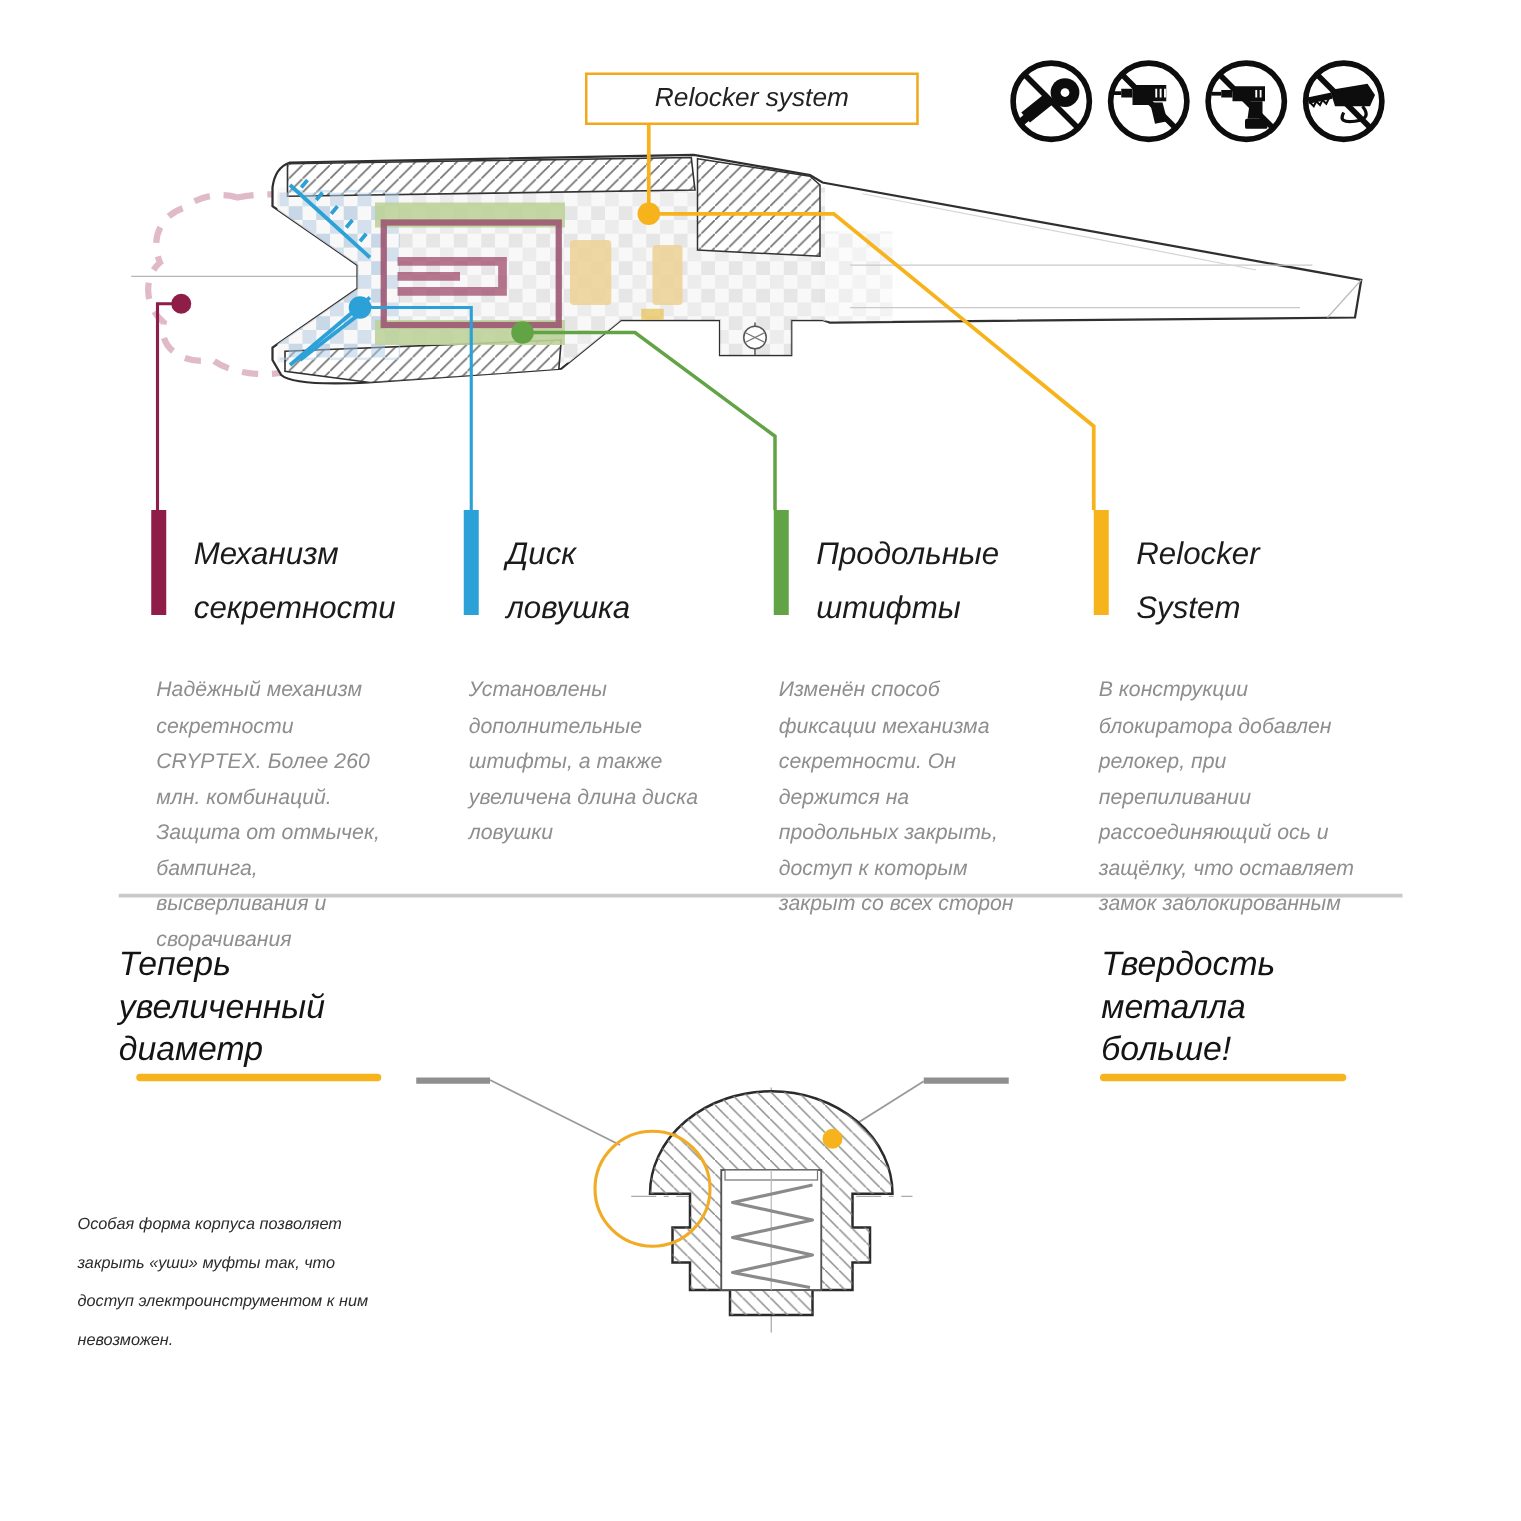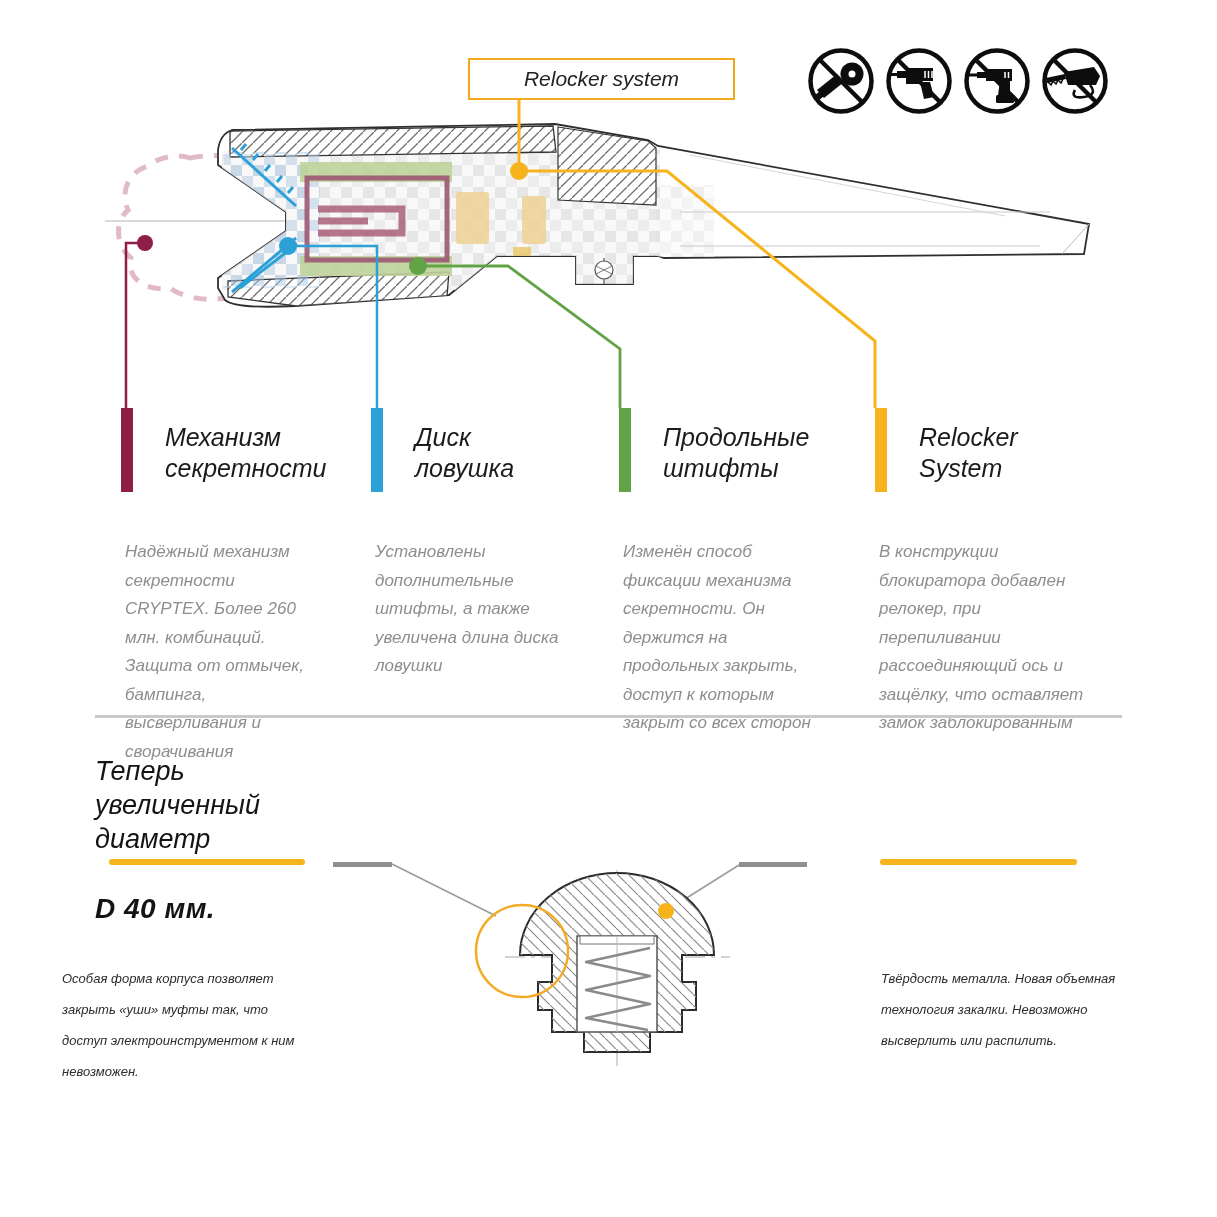--- a/index.html
+++ b/index.html
@@ -16,21 +16,21 @@
   .icons-row{left:806px;top:46px;display:flex;gap:8px;}
   .icons-row svg{display:block;}
 
   
   .feature-col{top:408px;}
   .fbar{position:absolute;left:0;top:0;width:12px;height:84px;}
   .bar-maroon{background:#8E1D47;}
   .bar-blue{background:#2BA1D8;}
   .bar-green{background:#62A346;}
   .bar-yellow{background:#F6B31B;}
-  .ftitle{position:absolute;left:44px;top:14px;width:190px;font-size:25px;line-height:31px;color:#1b1b1b;}
+  .ftitle{position:absolute;left:34px;top:14px;width:190px;font-size:25px;line-height:43px;color:#1b1b1b;}
   .fdesc{position:absolute;left:4px;top:98px;font-size:17px;line-height:28.5px;color:#8e8e8e;margin-top:32px;}
 
   
   .divider{left:95px;top:715px;width:1027px;height:3px;background:#c9c9c9;}
 
   
   .b-title{font-size:27px;line-height:34px;color:#141414;}
   .b-underline{height:6px;background:#F6B31B;border-radius:3px;}
   .b-value{font-size:28px;font-weight:bold;color:#141414;letter-spacing:.5px;}
   .b-desc{font-size:13px;line-height:31px;color:#2c2c2c;}
@@ -193,25 +193,26 @@
 System</div>
     <div class="fdesc" style="width:205px;">В конструкции блокиратора добавлен релокер, при перепиливании рассоединяющий ось и защёлку, что оставляет замок заблокированным</div>
   </div>
 
   <div class="abs divider"></div>
 
   <div class="abs b-title pre right-al" style="left:95px;top:754px;width:215px;">Теперь
 увеличенный
 диаметр</div>
   <div class="abs b-underline" style="left:109px;top:859px;width:196px;"></div>
-  <div class="abs b-value right-al" style="left:95px;top:893px;width:215px;">D 40 мм.</div>
   <div class="abs b-desc right-al" style="left:62px;top:963px;width:248px;">Особая форма корпуса позволяет закрыть «уши» муфты так, что доступ электроинструментом к ним невозможен.</div>
 
+  <div class="abs b-title pre" style="left:881px;top:754px;width:220px;">Твердость
+металла
+больше!</div>
   <div class="abs b-underline" style="left:880px;top:859px;width:197px;"></div>
-  <div class="abs b-desc" style="left:881px;top:963px;width:250px;">Твёрдость металла. Новая объемная технология закалки. Невозможно высверлить или распилить.</div>
 
   <svg class="abs" style="left:330px;top:840px;" width="520" height="230" viewBox="0 0 520 230">
     <defs>
       <pattern id="htb" width="11" height="11" patternUnits="userSpaceOnUse">
         <path d="M-2,-2 L13,13" stroke="#8a8a8a" stroke-width="1.2" fill="none"></path>
       </pattern>
     </defs>
 
     <rect x="3" y="22" width="59" height="5" fill="#8f8f8f"></rect>
     <line x1="62" y1="24" x2="166" y2="76" stroke="#9a9a9a" stroke-width="1.5"></line>

